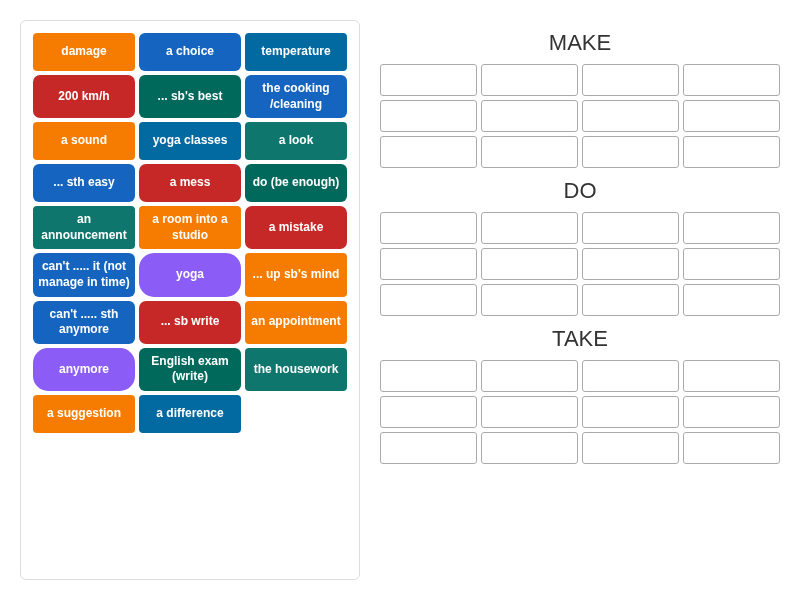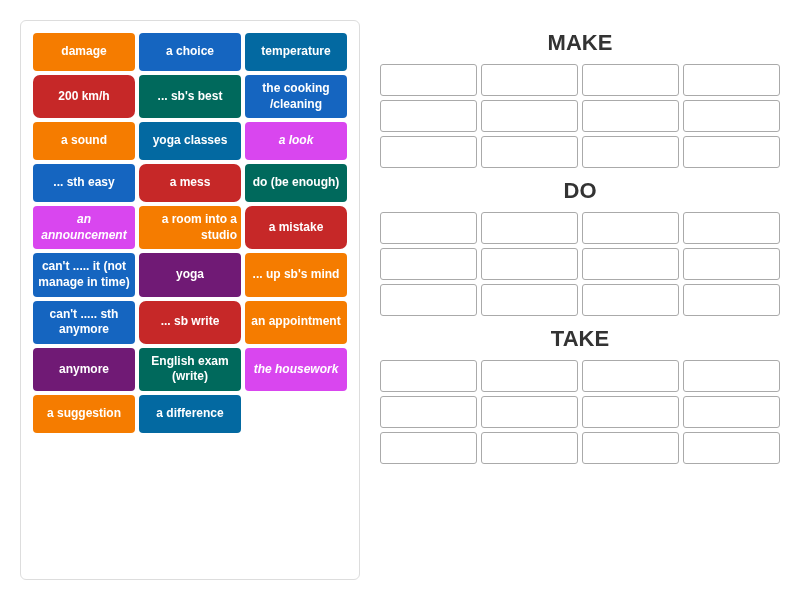--- a/index.html
+++ b/index.html
@@ -37,46 +37,46 @@
       color: #fff;
       font-size: 12px;
       font-weight: bold;
       padding: 6px 4px;
       border-radius: 4px;
       cursor: pointer;
       min-height: 38px;
       line-height: 1.3;
     }
 
-    .tile-orange { background: #f57c00; text-align: right; }
-    .tile-blue   { background: #1565c0; }
+    .tile-orange { background: #f57c00; }
+    .tile-blue   { background: #1565c0; border-radius: 6px; }
     .tile-green  { background: #0369a1; }
     .tile-red    { background: #c62828; border-radius: 7px; }
-    .tile-purple { background: #d946ef; font-style: italic; }
-    .tile-teal   { background: #00695c; }
-    .tile-dark-blue { background: #701a75; }
+    .tile-purple { background: #0f766e; }
+    .tile-teal   { background: #00695c; border-radius: 6px; }
+    .tile-dark-blue { background: #8b5cf6; border-radius: 15px; }
 
     
     #right-panel {
       flex: 1;
       display: flex;
       flex-direction: column;
       gap: 10px;
       padding-top: 10px;
     }
 
     .section {
       display: flex;
       flex-direction: column;
       gap: 4px;
     }
 
     .section-title {
       font-size: 22px;
-      font-weight: bold;
+      font-weight: normal;
       text-align: center;
       color: #333;
       margin-bottom: 4px;
     }
 
     .drop-grid {
       display: grid;
       grid-template-columns: repeat(4, 1fr);
       gap: 4px;
     }

